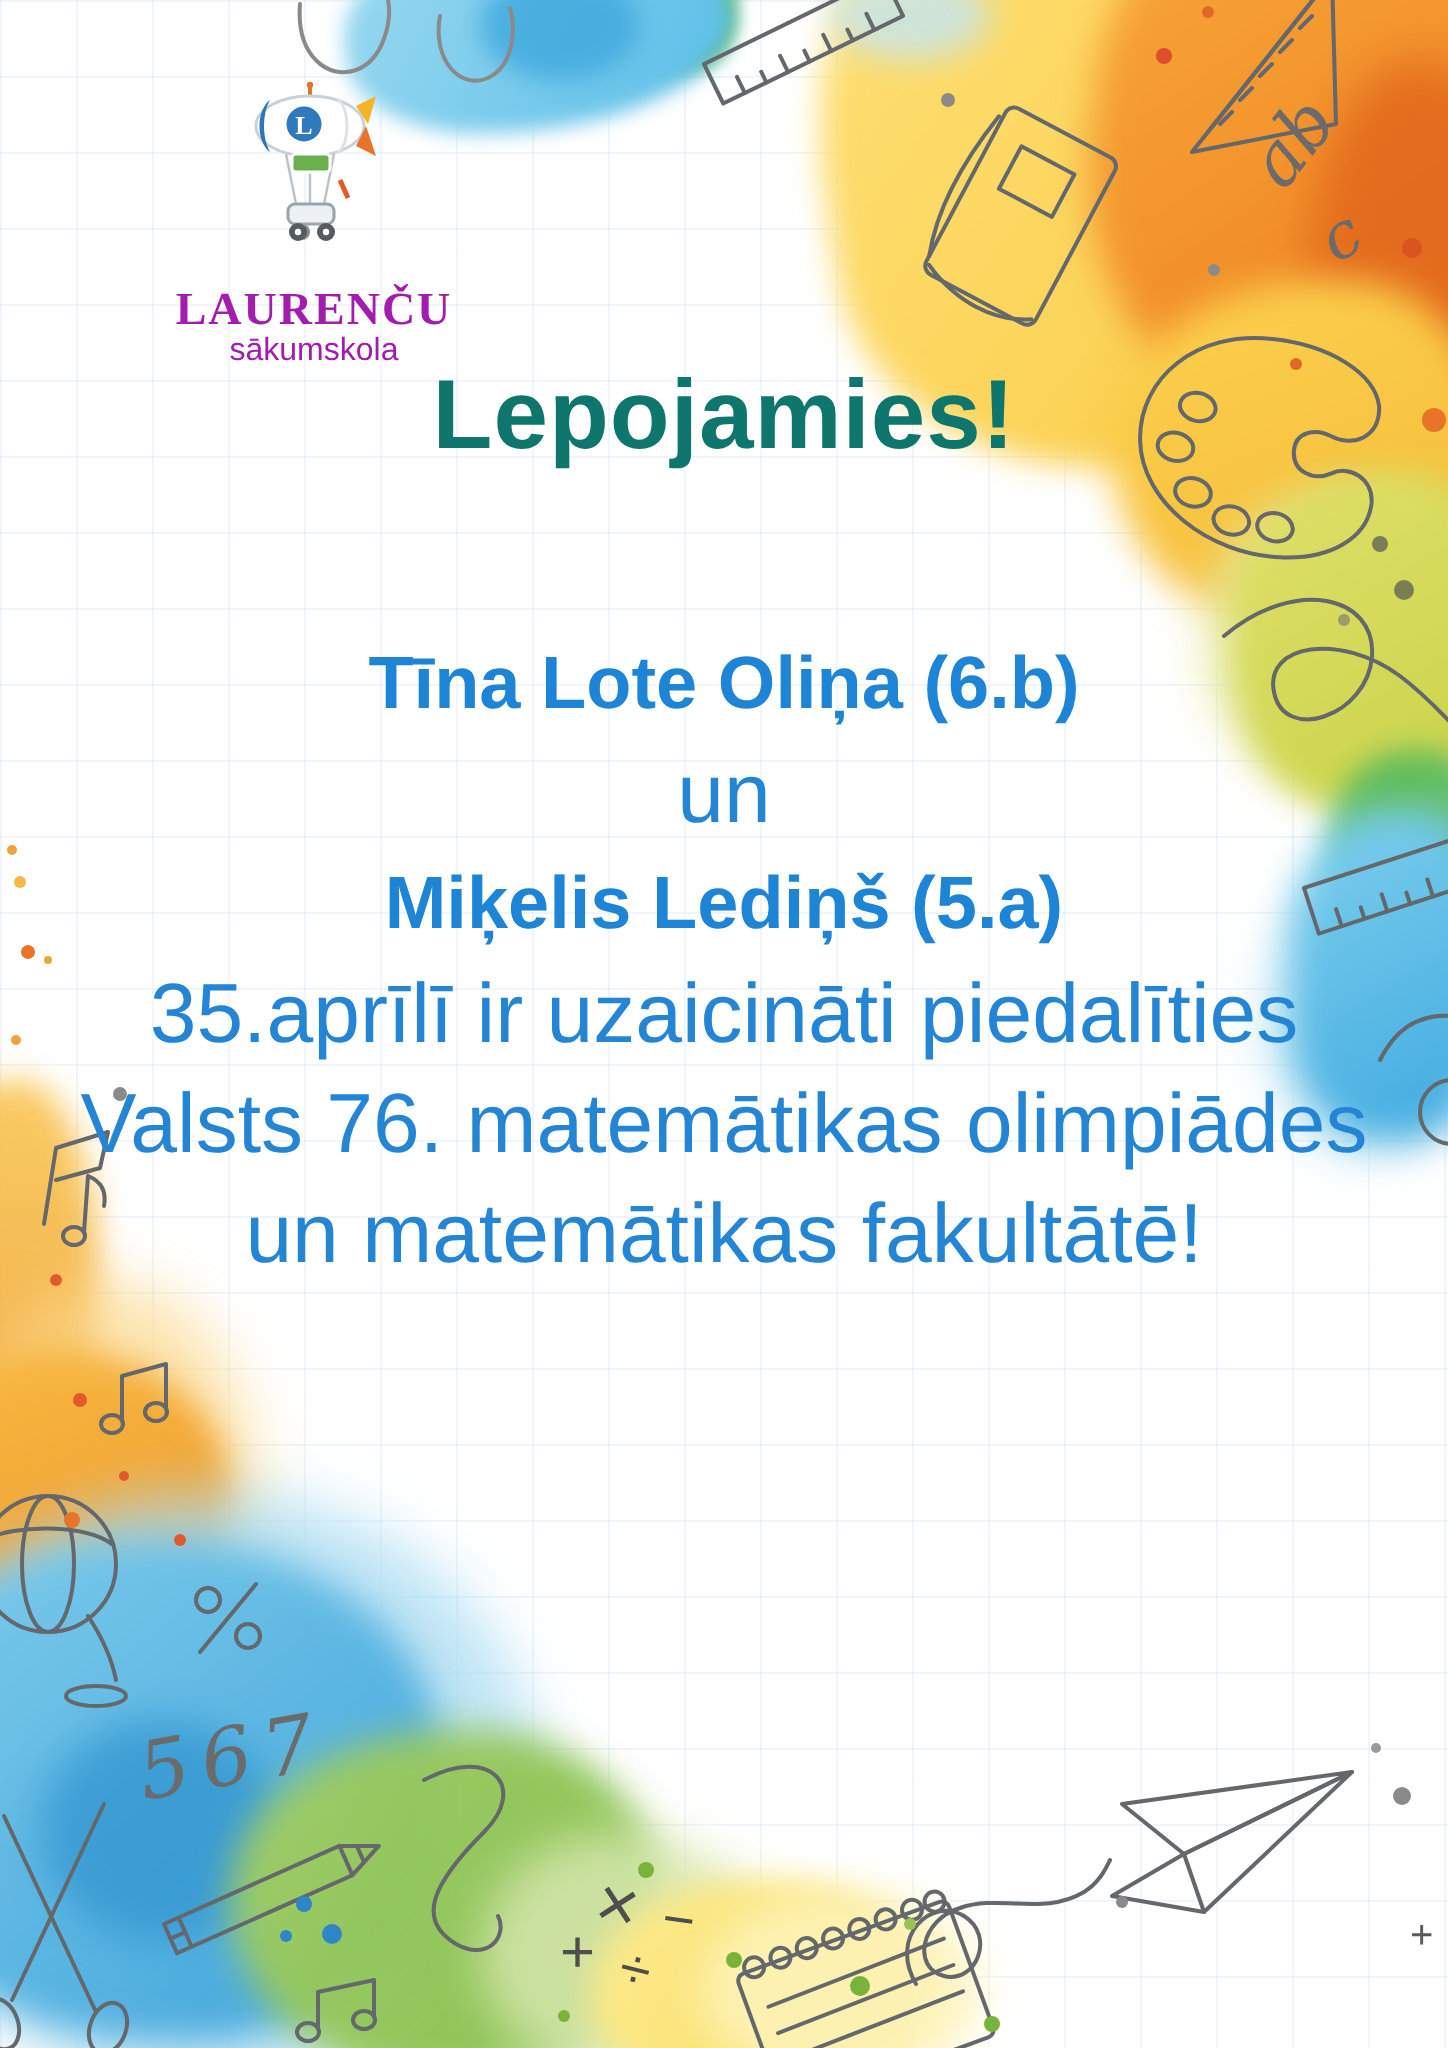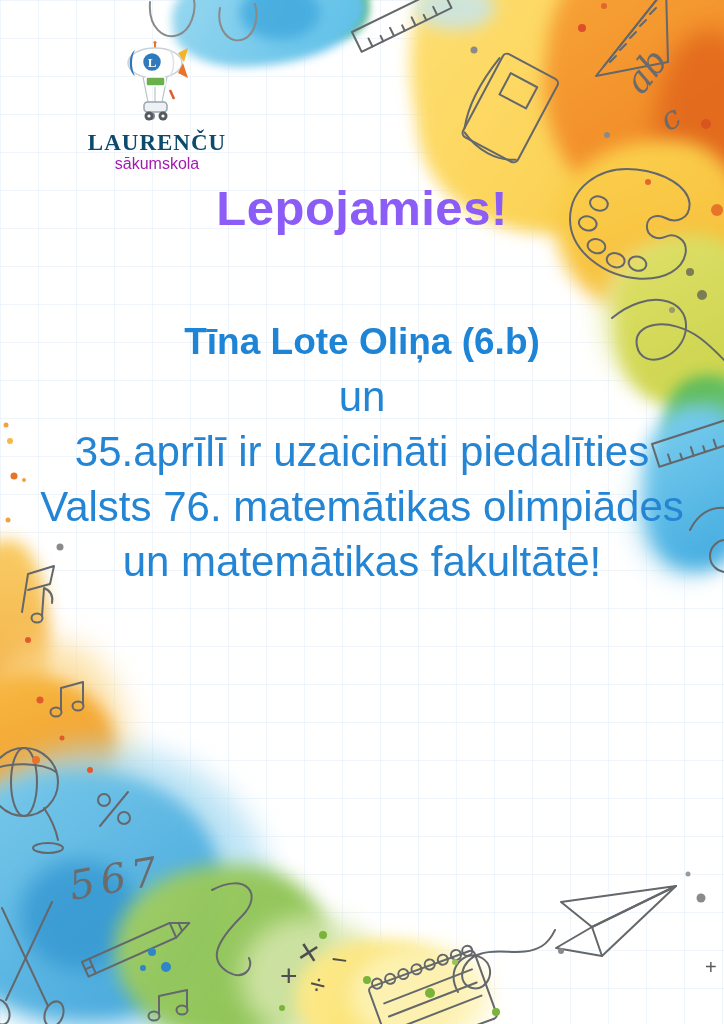--- a/index.html
+++ b/index.html
@@ -12,25 +12,25 @@
     position:absolute;inset:0;pointer-events:none;
     background-image:
       repeating-linear-gradient(to right, rgba(158,196,232,.28) 0 1px, transparent 1px 38px),
       repeating-linear-gradient(to bottom, rgba(158,196,232,.28) 0 1px, transparent 1px 38px);
     opacity:.55;
   }
   .blob{position:absolute;pointer-events:none;}
   .doodles{position:absolute;left:0;top:0;pointer-events:none;}
   .logo{position:absolute;left:68px;top:40px;width:178px;text-align:center;}
   .logo-name{font-family:"Liberation Serif",serif;font-weight:bold;font-size:23px;
-    color:#0c4a6e;letter-spacing:1px;margin-top:2px;}
+    color:#a21caf;letter-spacing:1px;margin-top:14px;}
   .logo-sub{font-size:16px;color:#a21caf;margin-top:-1px;}
   .title{
     position:absolute;left:0;top:180px;width:100%;margin:0;text-align:center;
-    font-size:49px;font-weight:bold;color:#8b5cf6;letter-spacing:.5px;
+    font-size:49px;font-weight:bold;color:#0f766e;letter-spacing:.5px;
   }
   .content{position:absolute;left:0;top:314px;width:100%;text-align:center;color:#2385d3;}
   .content .line{line-height:55px;font-size:42px;font-weight:normal;white-space:nowrap;}
   .content .line.name{font-size:37px;font-weight:bold;color:#1d84d6;}
   .doodle-text{fill:#6b6b6b;}
 </style>
 </head>
 <body>
 
 <div class="page">
@@ -257,17 +257,18 @@
     </svg>
     <div class="logo-name">LAURENČU</div>
     <div class="logo-sub">sākumskola</div>
   </div>
 
   <h1 class="title">Lepojamies!</h1>
 
   <div class="content">
     <div class="line name">Tīna Lote Oliņa (6.b)</div>
     <div class="line">un</div>
+    <div class="line name">Miķelis Lediņš (5.a)</div>
     <div class="line">35.aprīlī ir uzaicināti piedalīties</div>
     <div class="line">Valsts 76. matemātikas olimpiādes</div>
     <div class="line">un matemātikas fakultātē!</div>
   </div>
 </div>
 
 </body></html>

